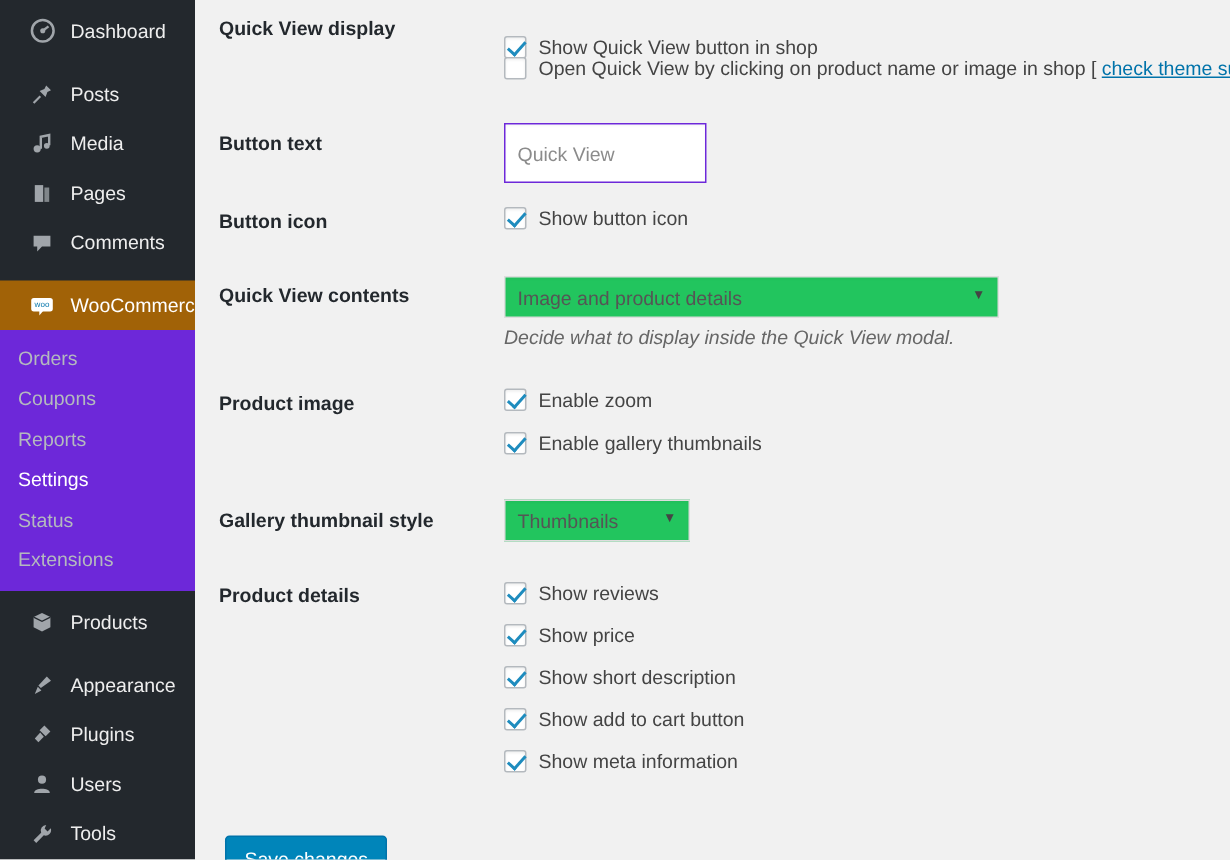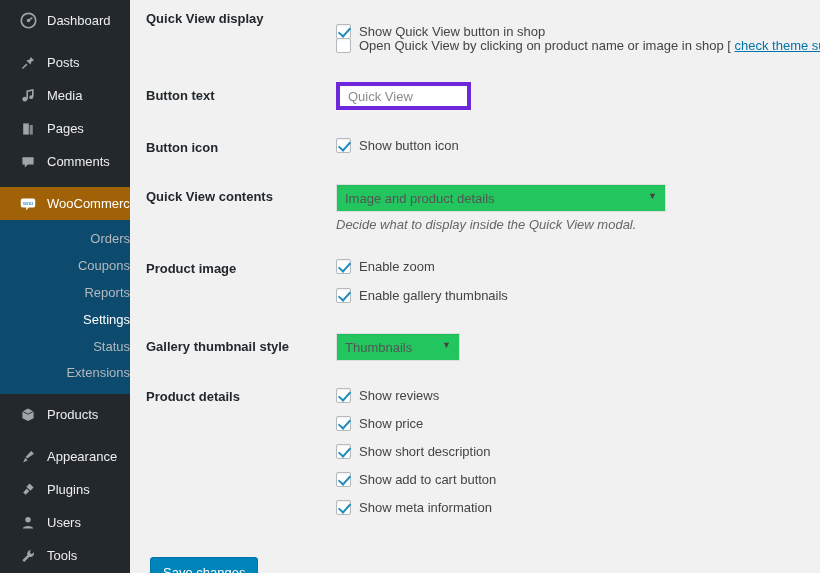--- a/index.html
+++ b/index.html
@@ -65,23 +65,22 @@
     right: -8px;
     top: 50%;
     margin-top: -8px;
     border: 8px solid transparent;
     border-right-color: #f1f1f1;
     border-left: 0;
     width: 0; height: 0;
   }
 
   .submenu {
-    background: #0c4a6e;
+    background: #6d28d9;
     padding: 6px 0 7px 0;
-    text-align: right;
   }
   .submenu-item {
     padding: 5px 0 5px 12px;
     font-size: 13px;
     color: #b4b9be;
     cursor: pointer;
     line-height: 1.3;
   }
   .submenu-item.current {
     color: #fff;
@@ -146,23 +145,23 @@
     line-height: 1;
   }
   .cblabel a {
     color: #0073aa;
     text-decoration: underline;
   }
 
   
   .tinput {
     width: 135px;
-    height: 28px;
+    height: 40px;
     padding: 3px 8px;
-    border: 4px solid #6d28d9;
+    border: 1px solid #6d28d9;
     background: #fff;
     font-size: 13px;
     color: #8b8b8b;
     font-family: "Liberation Sans", sans-serif;
     border-radius: 0;
     box-shadow: 0 1px 2px rgba(0,0,0,.04) inset;
     outline: none;
   }
 
   

